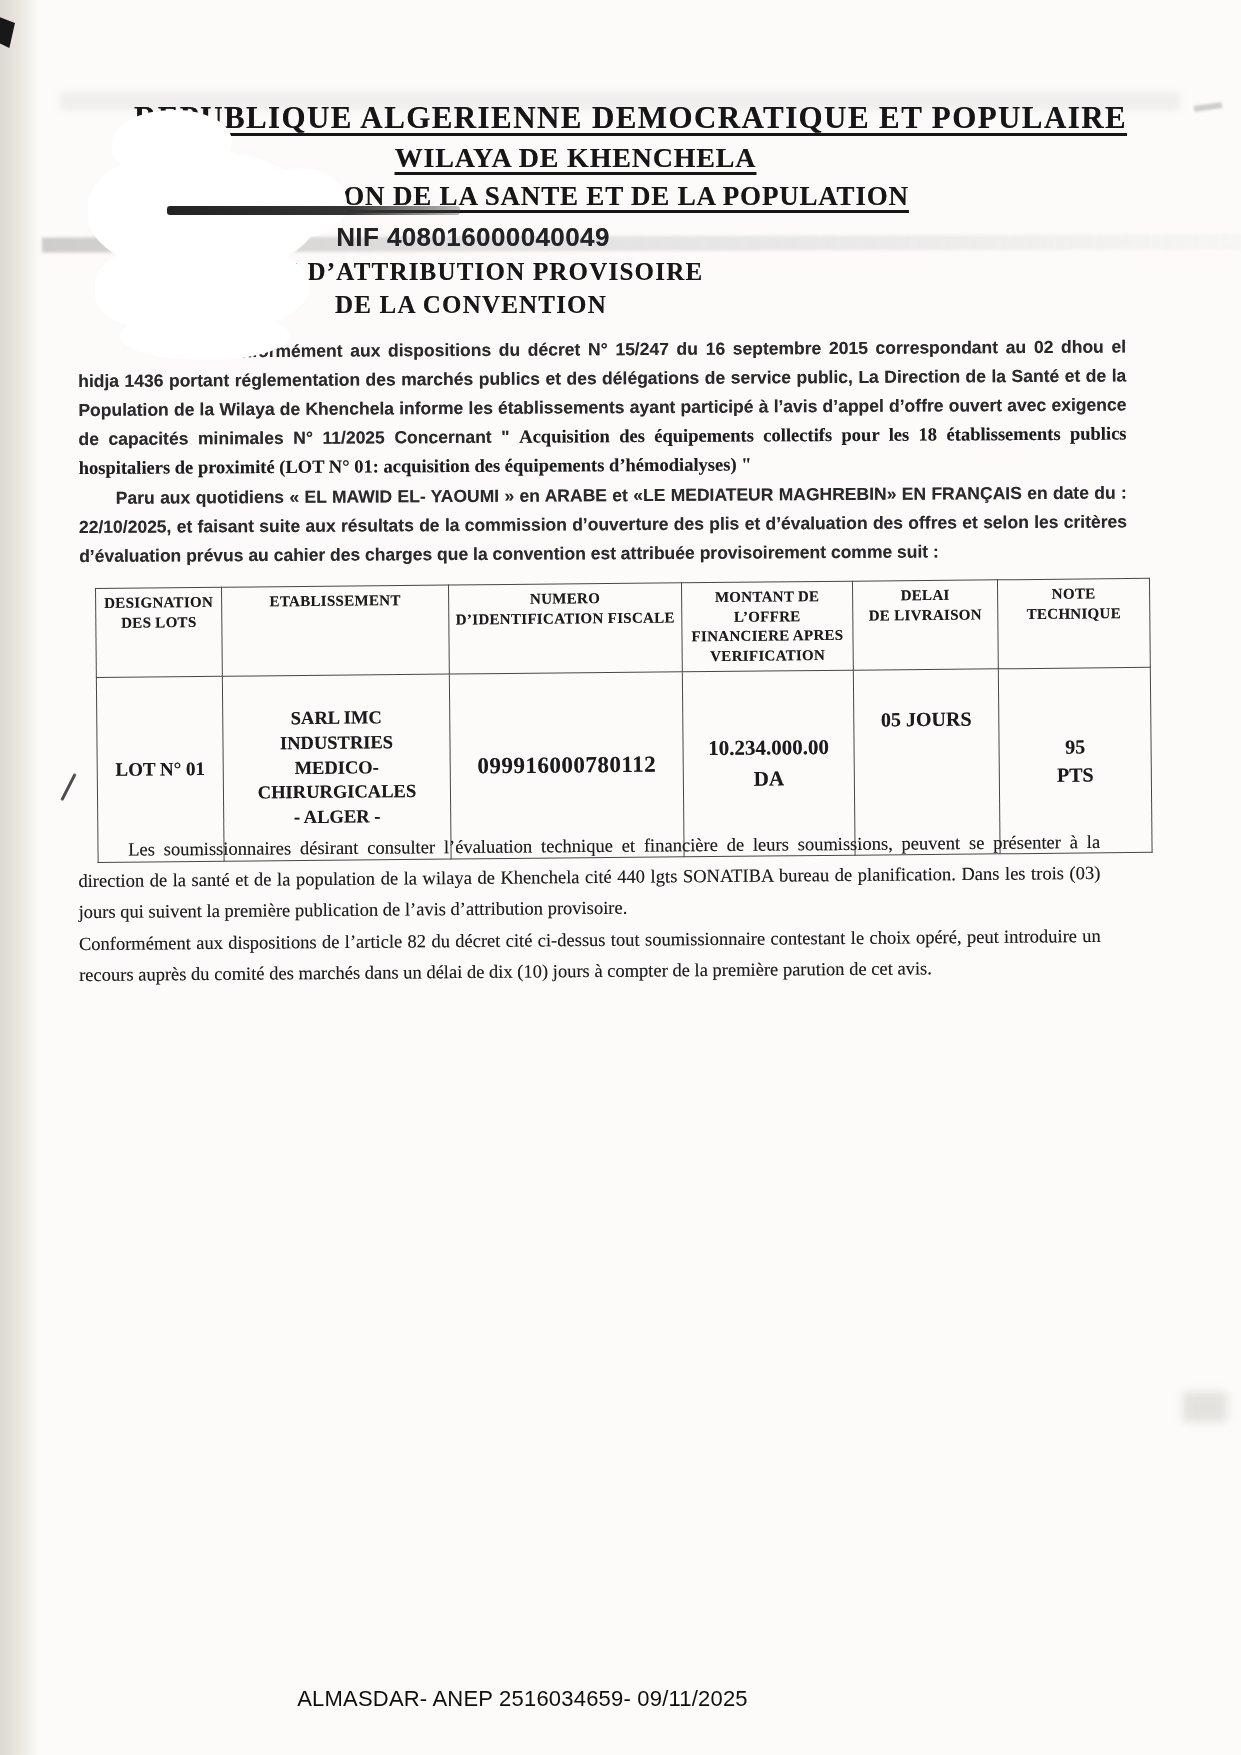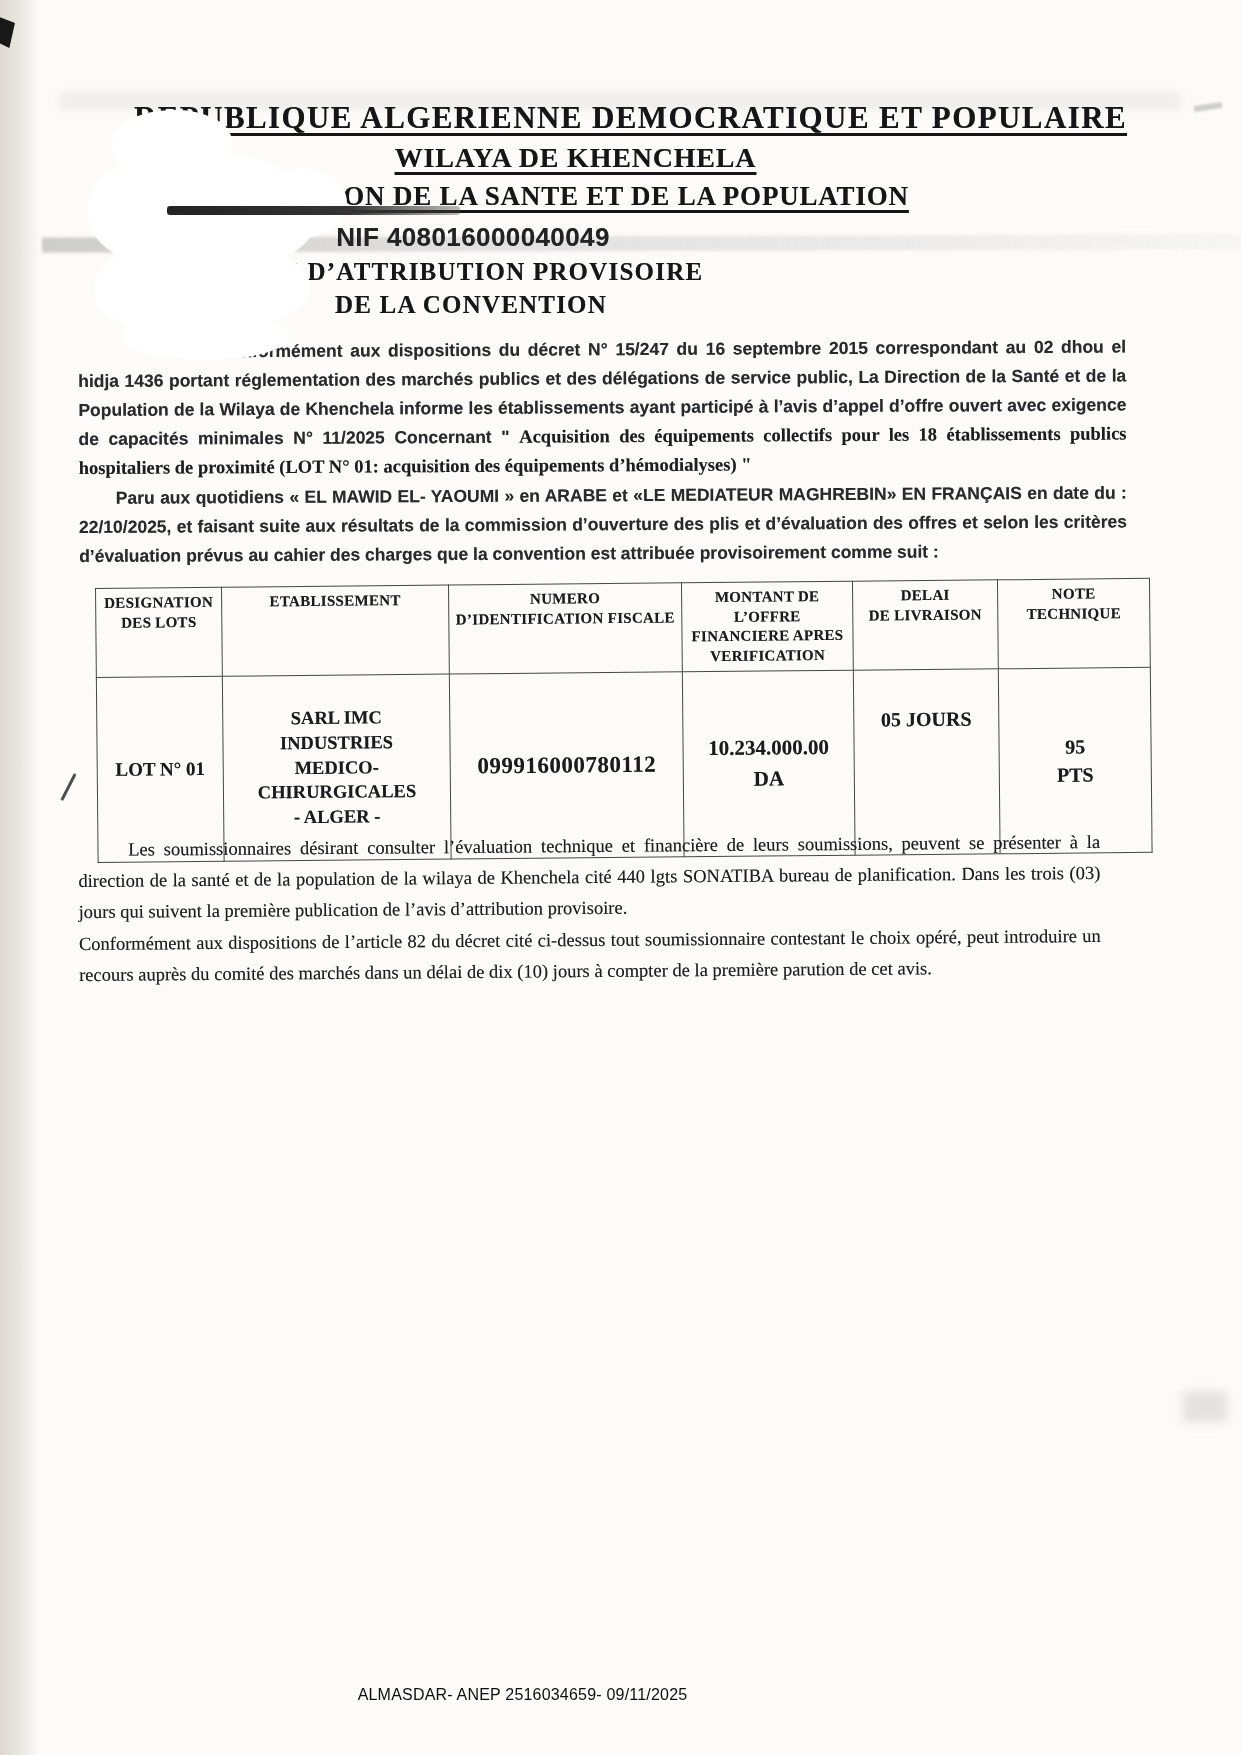--- a/index.html
+++ b/index.html
@@ -140,21 +140,21 @@
     color:#1d1d20;text-align:justify;
     transform:rotate(-.45deg);transform-origin:left top;
     text-shadow:0 0 .4px rgba(30,30,35,.5);
   }
   .closing p{margin:0;}
   .closing .cp1{text-indent:50px;}
   .closing .cp2{text-indent:0;margin-top:1px;}
 
   .footer{
     position:absolute;left:0;top:1686px;width:1045px;text-align:center;
-    font-family:"Liberation Sans",sans-serif;font-size:16px;color:#0e0e0f;
+    font-family:"Liberation Sans",sans-serif;font-size:22px;color:#0e0e0f;
     letter-spacing:.2px;
   }
 </style>
 </head>
 <body>
 
 <div class="page">
 
   <div class="edge-strip-left"></div>
   <div class="faint-band-top"></div>

